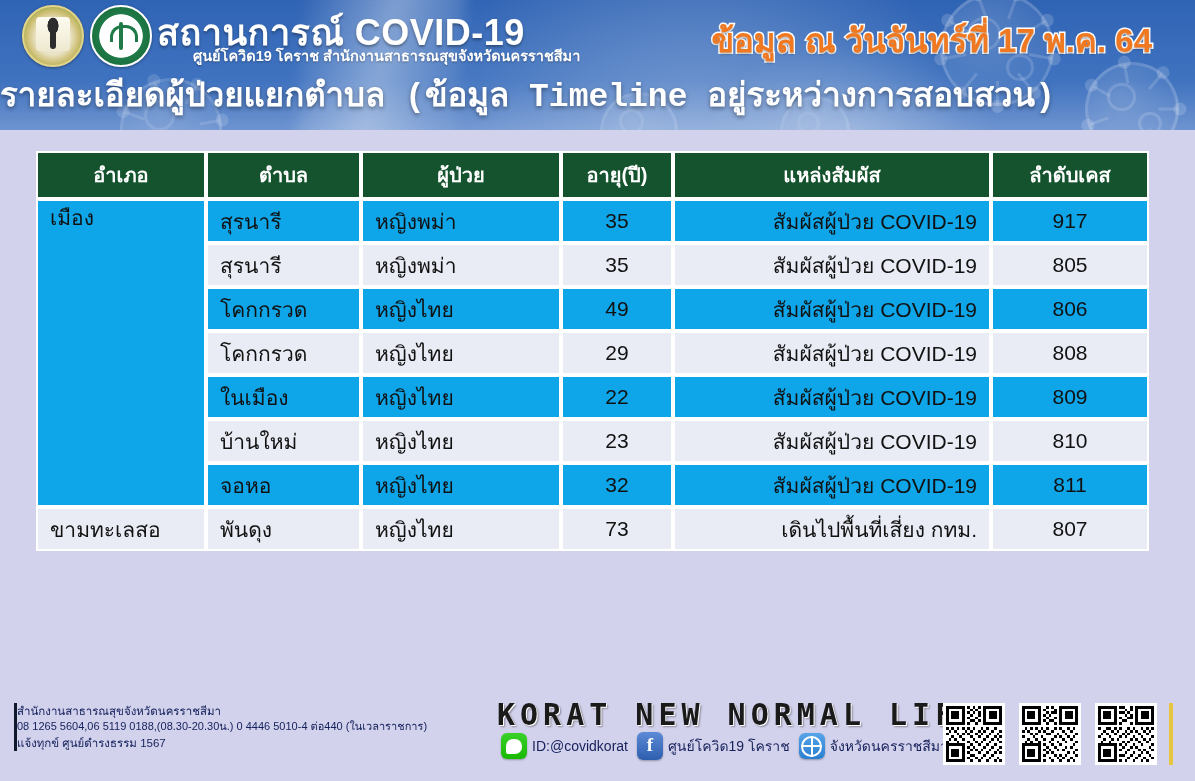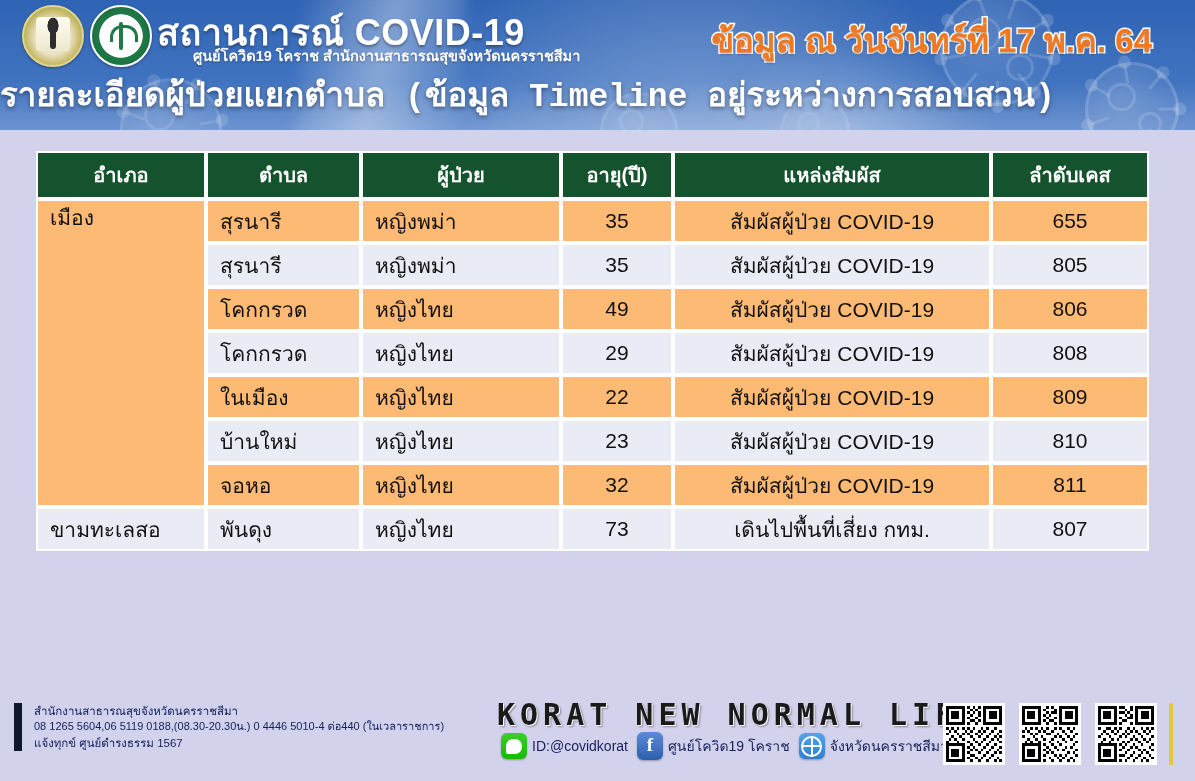--- a/index.html
+++ b/index.html
@@ -219,40 +219,39 @@
     border: 2px solid #ffffff;
     box-sizing: border-box;
     padding: 0 12px;
     white-space: nowrap;
     overflow: hidden;
   }
   td.c-amphoe  { text-align: left; }
   td.c-tambon  { text-align: left; }
   td.c-patient { text-align: left; }
   td.c-age     { text-align: center; }
-  td.c-source  { text-align: center; }
+  td.c-source  { text-align: right; }
   td.c-case    { text-align: center; }
 
-  tr.odd  td { background: #fdba74; }
+  tr.odd  td { background: #0ea5e9; }
   tr.even td { background: #e9ecf5; }
   td.merged-amphoe { background: #ccd2e4; vertical-align: top; padding-top: 8px; }
   tr.last td { background: #e9ecf5; }
 
   
   .footer {
     position: absolute;
     left: 0; bottom: 0;
     width: 1195px;
     height: 92px;
   }
   .contact {
     position: absolute;
     left: 14px; top: 14px;
-    padding-left: 12px;
-    border-left: 8px solid #0f172a;
+    border-left: 3px solid #0f172a;
     color: #13205c;
     line-height: 1.42;
   }
   .contact div { font-size: 11.5px; white-space: nowrap; }
   .contact div.l2 { font-size: 11px; }
 
   .brand {
     position: absolute;
     left: 497px; top: 8px;
     width: 455px;
@@ -473,21 +472,21 @@
       </tr>
     </thead>
     <tbody>
 
       <tr class="odd">
         <td class="c-amphoe merged-amphoe" rowspan="7">เมือง</td>
         <td class="c-tambon">สุรนารี</td>
         <td class="c-patient">หญิงพม่า</td>
         <td class="c-age">35</td>
         <td class="c-source">สัมผัสผู้ป่วย COVID-19</td>
-        <td class="c-case">655</td>
+        <td class="c-case">917</td>
       </tr>
       <tr class="even">
         <td class="c-tambon">สุรนารี</td>
         <td class="c-patient">หญิงพม่า</td>
         <td class="c-age">35</td>
         <td class="c-source">สัมผัสผู้ป่วย COVID-19</td>
         <td class="c-case">805</td>
       </tr>
       <tr class="odd">
         <td class="c-tambon">โคกกรวด</td>

